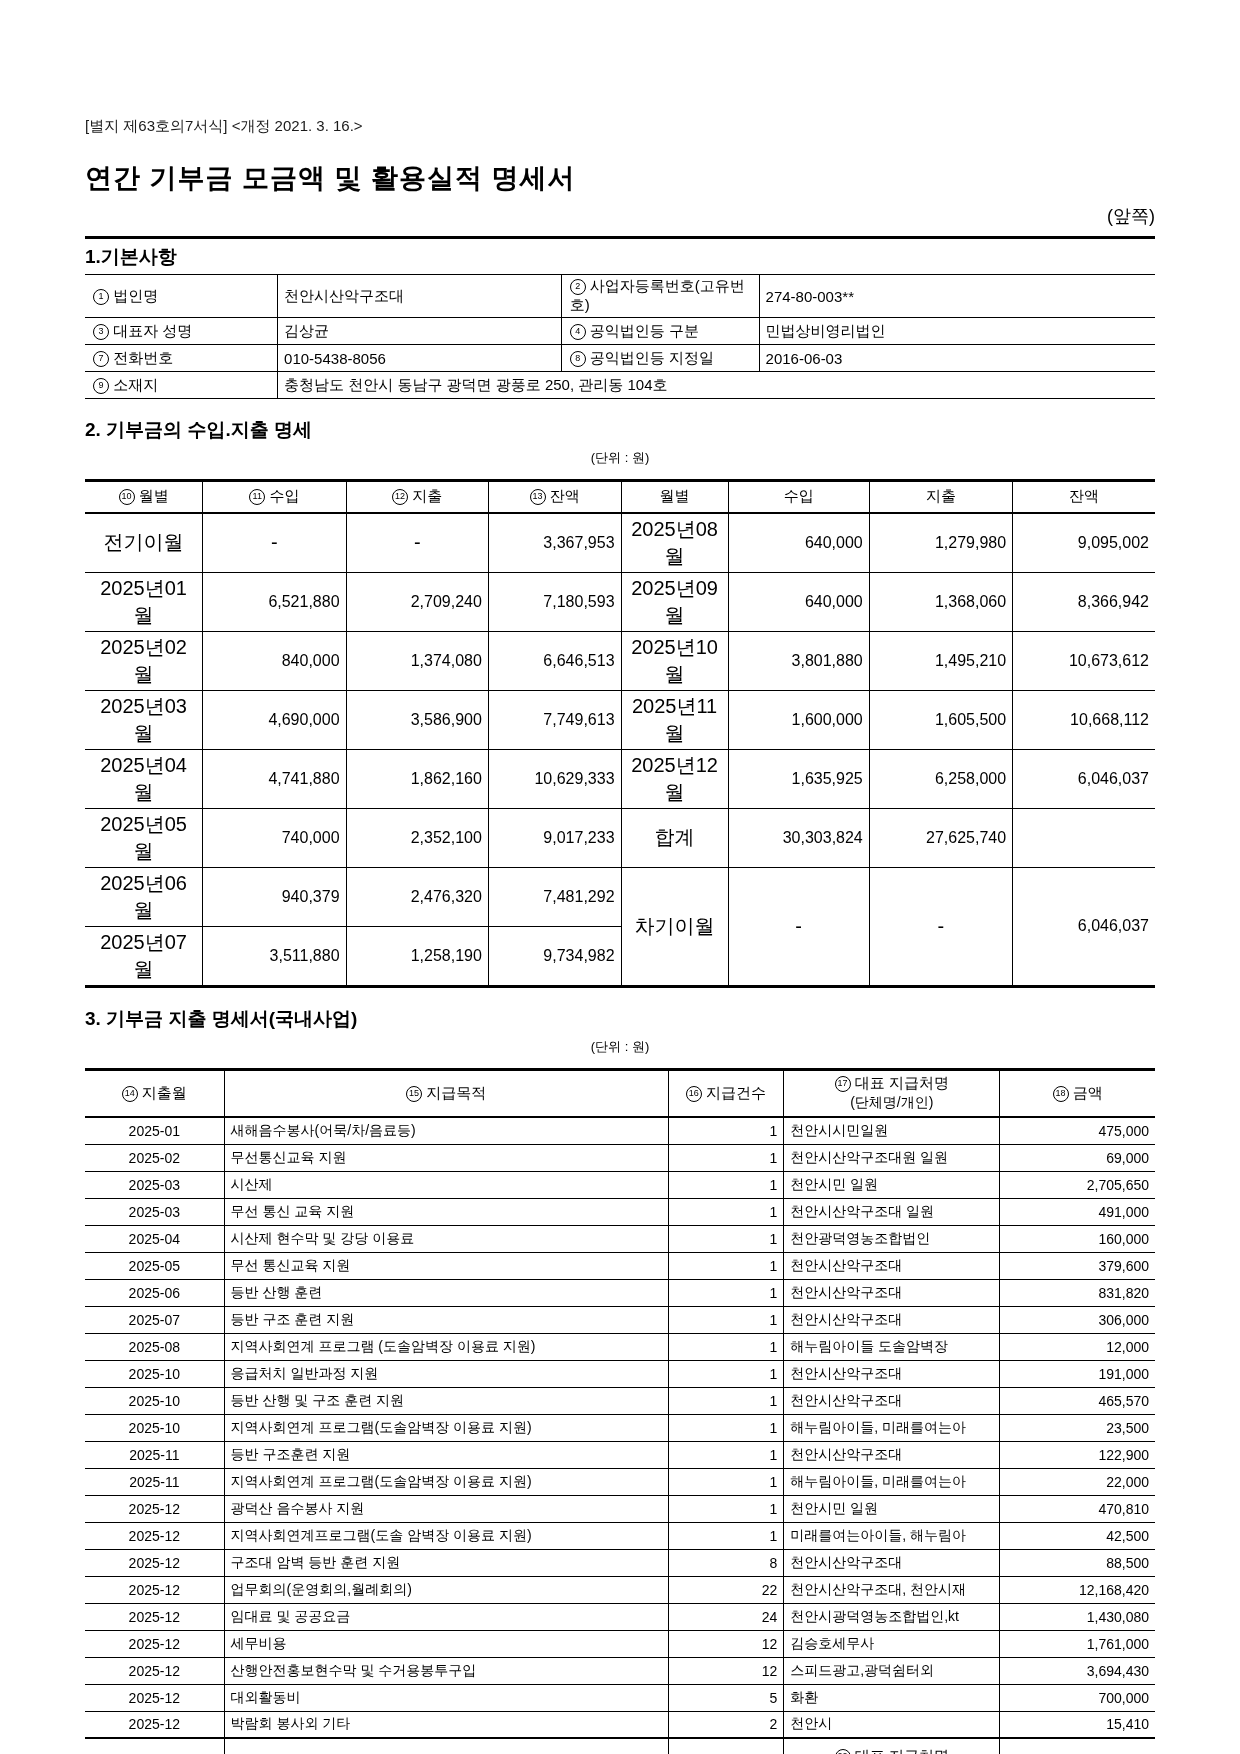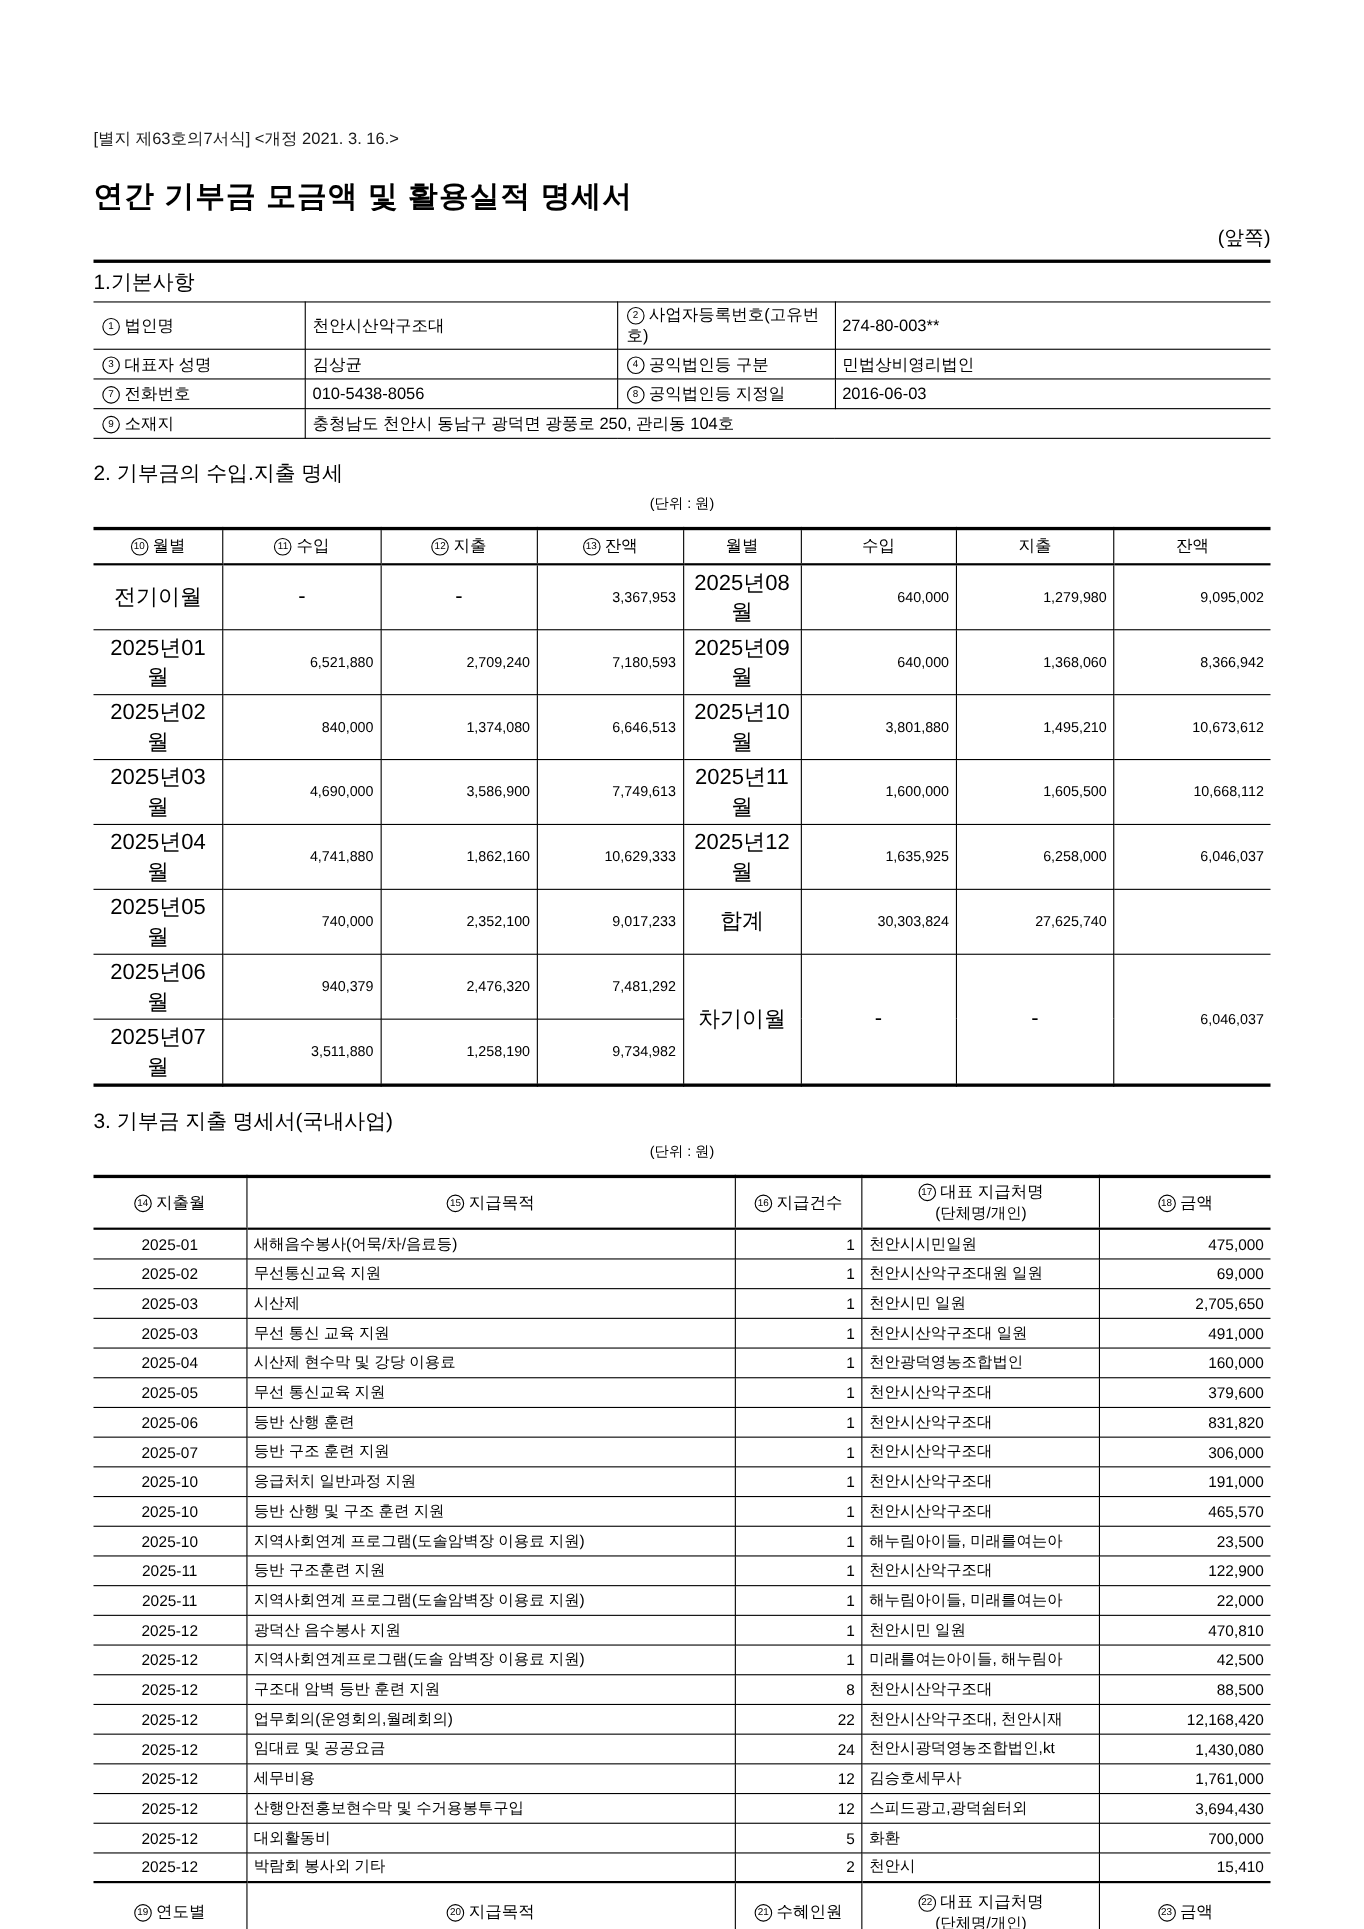--- a/index.html
+++ b/index.html
@@ -1,42 +1,42 @@
 <!DOCTYPE html>
 <html><head>
 <meta charset="utf-8">
 <style>
   html,body{margin:0;padding:0;background:#fff;}
   body{width:1240px;height:1754px;font-family:"Liberation Sans","DejaVu Sans",sans-serif;color:#000;}
   .page{padding:117px 85px 0 85px;box-sizing:border-box;}
   .form-note{font-size:15px;color:#1a1a1a;}
   .title{font-size:27px;font-weight:bold;margin:24px 0 8px 0;letter-spacing:1px;}
   .page-side{text-align:right;font-size:18px;margin-bottom:8px;}
-  .sec-head{font-size:19px;font-weight:normal;margin:0 0 4px 0;}
+  .sec-head{font-size:19px;font-weight:bold;margin:0 0 4px 0;}
   .rule-top{border-top:3px solid #000;padding-top:5px;}
   .sec2-head,.sec3-head{margin-top:18px;}
   .unit-note{text-align:center;font-size:13px;margin:6px 0 12px 0;}
   table.t{border-collapse:collapse;width:100%;table-layout:fixed;}
   .t td,.t th{border:1px solid #000;font-weight:normal;overflow:hidden;padding:2px 6px;box-sizing:border-box;}
   .t tr>*:first-child{border-left:none;}
   .t tr>*:last-child{border-right:none;}
   .t1{margin-top:2px;}
   .t1 td{height:27px;font-size:15px;}
   .t1 td.lbl{padding-left:8px;}
   .t2,.t3{border-top:3px solid #000;border-bottom:3px solid #000;}
   .t2 thead th{border-bottom:2px solid #000;height:32px;font-size:15px;text-align:center;}
   .t2 td{height:28px;}
   .t3 thead th{border-bottom:2px solid #000;height:48px;font-size:15px;text-align:center;}
   .t3 td{height:27px;font-size:14px;}
   .t3 tfoot th{border-top:2px solid #000;height:56px;font-size:15px;text-align:center;}
   .c{text-align:center;}
   .l{text-align:left;}
   .r{text-align:right;}
   .mon{font-size:20px;}
-  .num{font-size:13px;padding-right:9px;}
+  .num{font-size:16px;padding-right:9px;}
   .num3{font-size:13px;padding-right:9px;}
   .payee{white-space:nowrap;overflow:hidden;}
   .purpose{white-space:nowrap;overflow:hidden;}
   .cnum{display:inline-block;width:14px;height:14px;line-height:13px;border:1px solid #000;border-radius:50%;font-size:9px;text-align:center;vertical-align:2px;letter-spacing:0;}
   .hsub{font-size:14px;margin-top:1px;}
 </style>
 </head>
 <body>
 
 <div class="page">
@@ -254,20 +254,27 @@
           <td class="r num3">831,820</td>
         </tr>
         <tr>
           <td class="c">2025-07</td>
           <td class="l purpose">등반 구조 훈련 지원</td>
           <td class="r num3">1</td>
           <td class="l payee">천안시산악구조대</td>
           <td class="r num3">306,000</td>
         </tr>
         <tr>
+          <td class="c">2025-08</td>
+          <td class="l purpose">지역사회연계 프로그램 (도솔암벽장 이용료 지원)</td>
+          <td class="r num3">1</td>
+          <td class="l payee">해누림아이들 도솔암벽장</td>
+          <td class="r num3">12,000</td>
+        </tr>
+        <tr>
           <td class="c">2025-10</td>
           <td class="l purpose">응급처치 일반과정 지원</td>
           <td class="r num3">1</td>
           <td class="l payee">천안시산악구조대</td>
           <td class="r num3">191,000</td>
         </tr>
         <tr>
           <td class="c">2025-10</td>
           <td class="l purpose">등반 산행 및 구조 훈련 지원</td>
           <td class="r num3">1</td>

